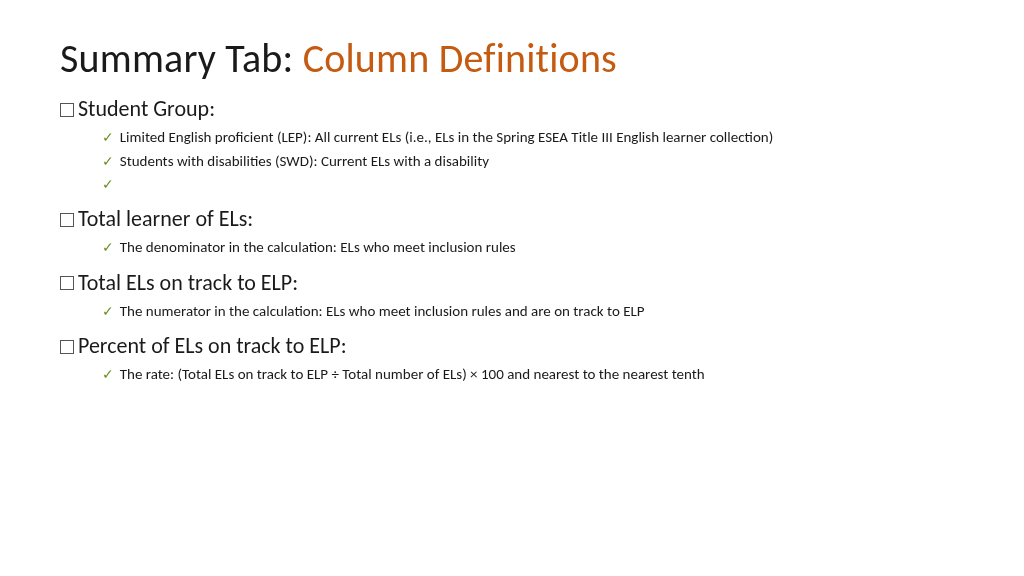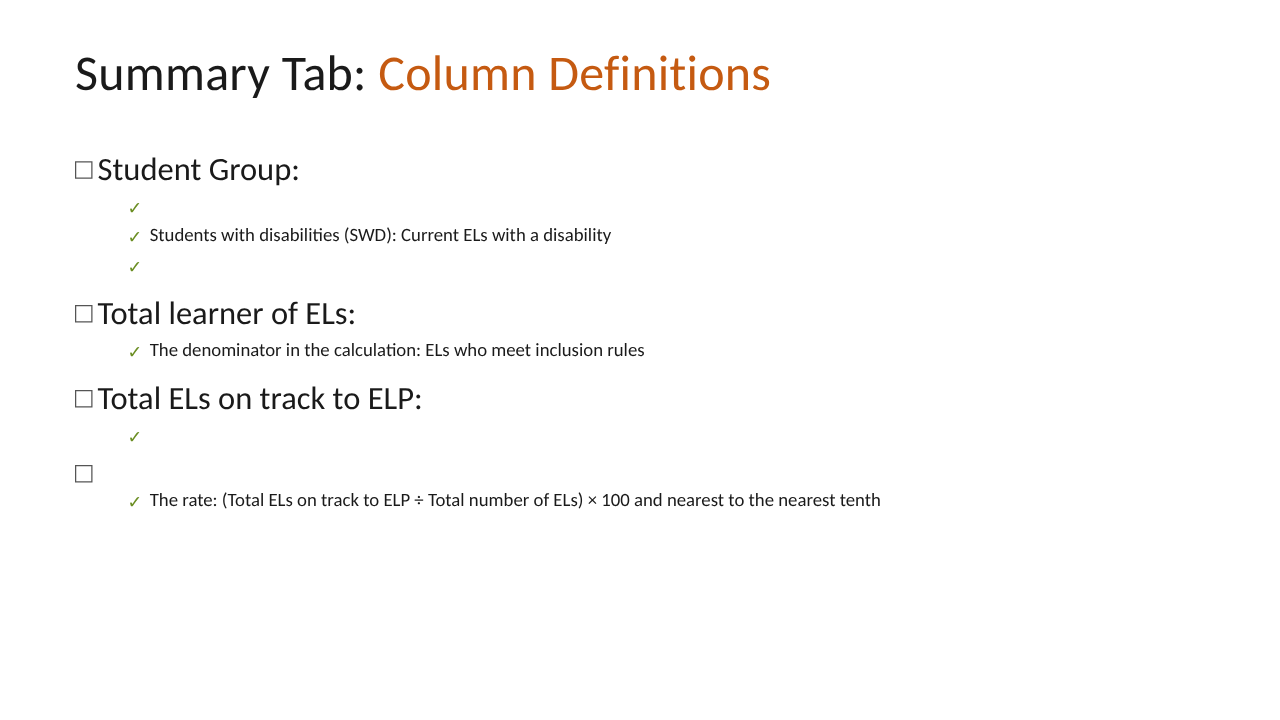--- a/index.html
+++ b/index.html
@@ -10,36 +10,36 @@
     body {
       width: 1024px;
       height: 576px;
       background: #ffffff;
       font-family: Calibri, "Segoe UI", Arial, sans-serif;
       padding: 34px 60px 40px 60px;
     }
     .title-row {
       font-size: 40px;
       font-weight: 400;
-      margin-bottom: 36px;
+      margin-bottom: 12px;
       letter-spacing: 0.2px;
     }
     .title-dark {
       color: #1a1a1a;
     }
     .title-orange {
       color: #c55a11;
     }
     .section {
       margin-bottom: 10px;
     }
     .section-header {
       display: flex;
       align-items: center;
-      font-size: 26px;
+      font-size: 22px;
       color: #1a1a1a;
       margin-bottom: 4px;
     }
     .square-bullet {
       display: inline-block;
       width: 14px;
       height: 14px;
       border: 1.5px solid #555;
       margin-right: 4px;
       margin-top: 2px;
@@ -73,20 +73,21 @@
 </div>
 
 <div class="section">
   <div class="section-header">
     <span class="square-bullet"></span>
     <span>Student Group:</span>
   </div>
   <ul class="sub-list">
     <li class="sub-item">
       <span class="check-icon">✓</span>
+      <span>Limited English proficient (LEP): All current ELs (i.e., ELs in the Spring ESEA Title III English learner collection)</span>
     </li>
     <li class="sub-item">
       <span class="check-icon">✓</span>
       <span>Students with disabilities (SWD): Current ELs with a disability</span>
     </li>
     <li class="sub-item">
       <span class="check-icon">✓</span>
     </li>
   </ul>
 </div>
@@ -105,27 +106,29 @@
 </div>
 
 <div class="section">
   <div class="section-header">
     <span class="square-bullet"></span>
     <span>Total ELs on track to ELP:</span>
   </div>
   <ul class="sub-list">
     <li class="sub-item">
       <span class="check-icon">✓</span>
+      <span>The numerator in the calculation: ELs who meet inclusion rules and are on track to ELP</span>
     </li>
   </ul>
 </div>
 
 <div class="section">
   <div class="section-header">
     <span class="square-bullet"></span>
+    <span>Percent of ELs on track to ELP:</span>
   </div>
   <ul class="sub-list">
     <li class="sub-item">
       <span class="check-icon">✓</span>
       <span>The rate: (Total ELs on track to ELP ÷ Total number of ELs) × 100 and nearest to the nearest tenth</span>
     </li>
   </ul>
 </div>
 
 </body></html>

